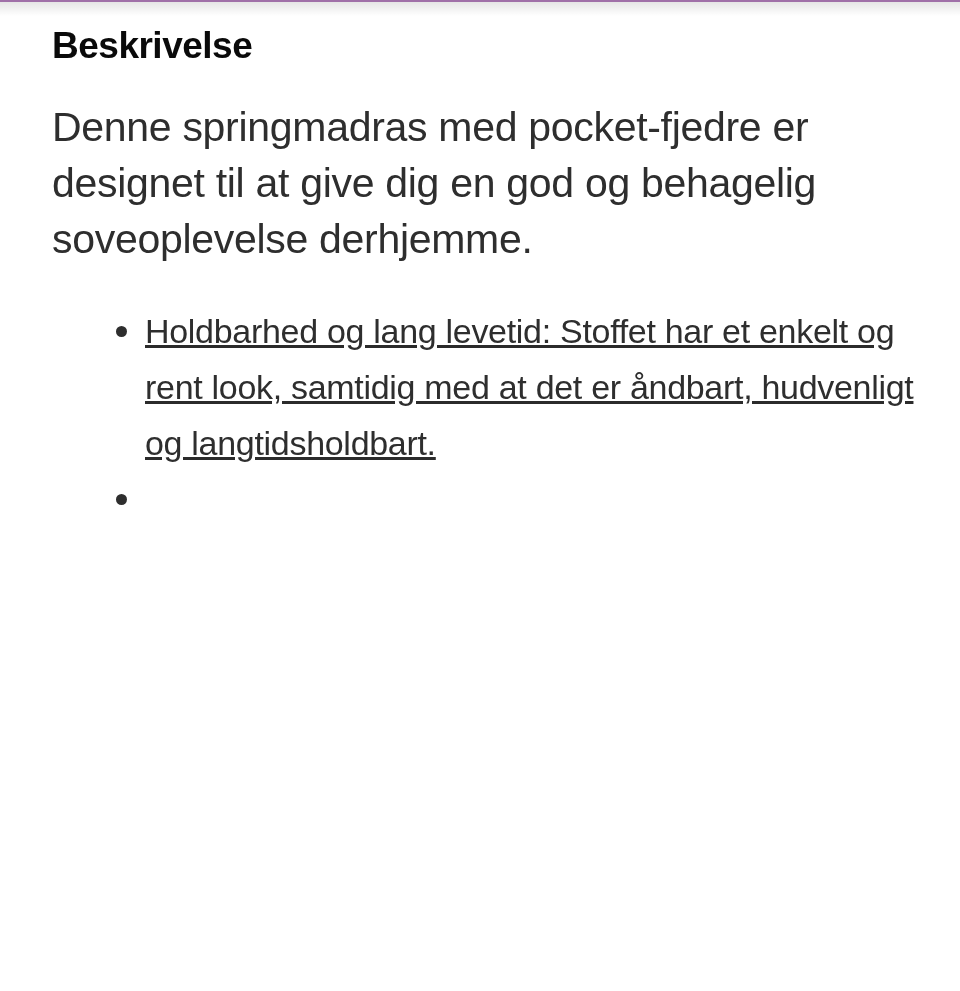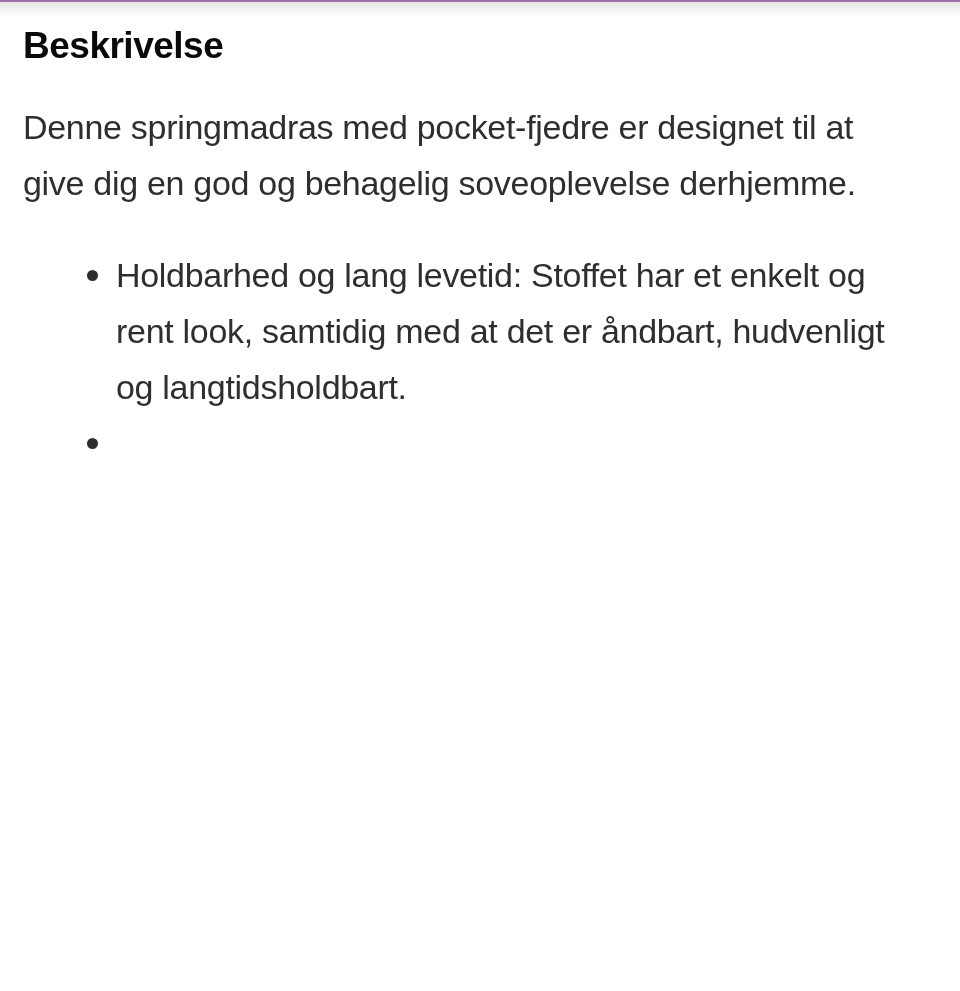--- a/index.html
+++ b/index.html
@@ -24,44 +24,45 @@
     }
     .top-shadow {
       position: absolute;
       left: 0; top: 2px;
       width: 960px;
       height: 14px;
       background: linear-gradient(to bottom, rgba(0,0,0,0.10), rgba(0,0,0,0));
     }
     .content {
       position: absolute;
-      left: 23px;
+      left: 52px;
       top: 22px;
       width: 900px;
     }
     .section-title {
       margin: 0;
       font-size: 37px;
       font-weight: bold;
       color: #0a0a0a;
       line-height: 48px;
       letter-spacing: -0.5px;
     }
     .intro {
       margin: 29px 0 0 0;
-      font-size: 34px;
+      font-size: 41px;
       line-height: 56px;
       color: #2e2e2e;
       letter-spacing: -0.3px;
       width: 880px;
     }
     .features {
       list-style: none;
       margin: 36px 0 0 0;
       padding: 0 0 0 93px;
+      text-decoration: underline;
     }
     .feature {
       position: relative;
       font-size: 34px;
       line-height: 56px;
       color: #2e2e2e;
       letter-spacing: -0.3px;
       width: 800px;
     }
     .bullet {

